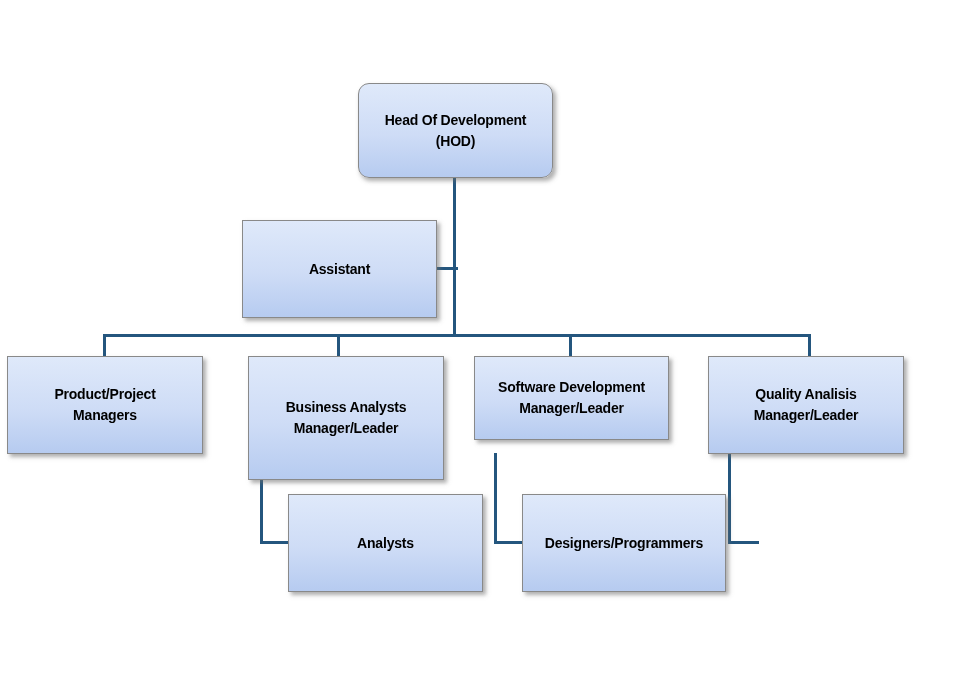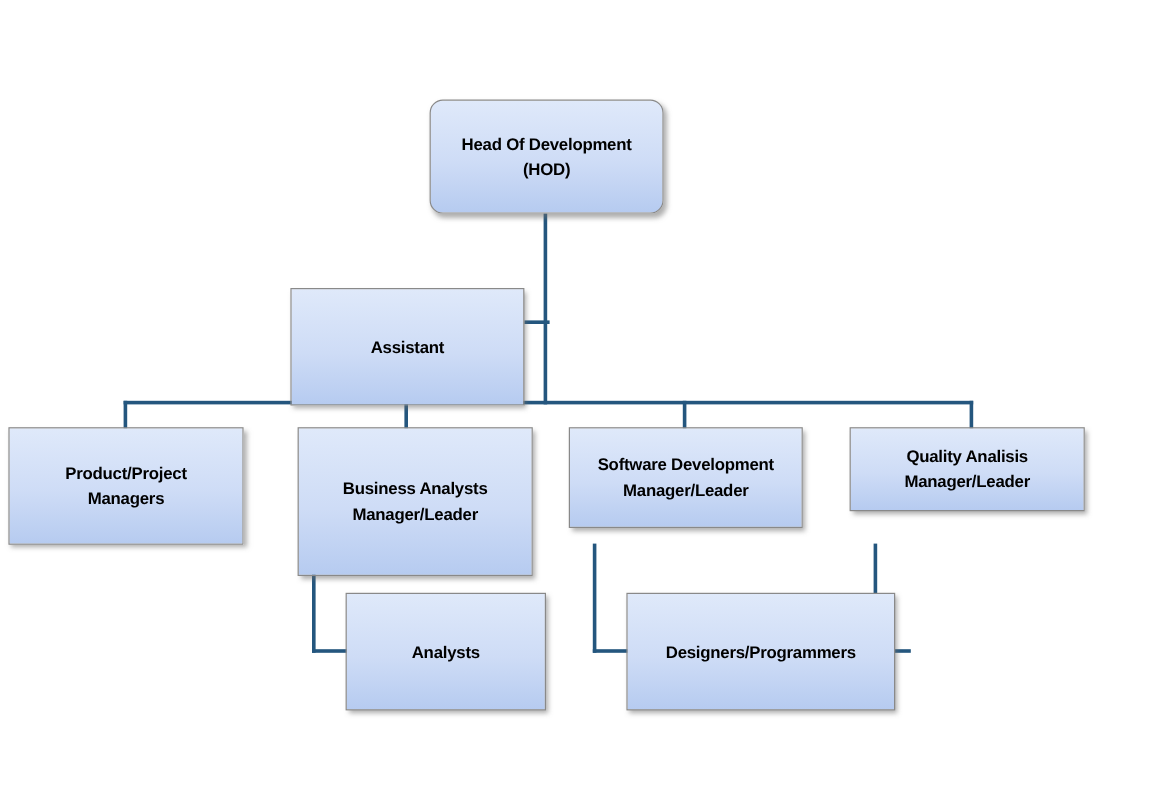--- a/index.html
+++ b/index.html
@@ -38,27 +38,27 @@
   .node .label {
     white-space: pre-line;
     padding: 2px 6px;
   }
   .connector {
     position: absolute;
     background: var(--line-color);
   }
   
   #node-hod       { left: 358px; top:  83px; width: 195px; height: 95px; border-radius: 11px; }
-  #node-assistant { left: 242px; top: 220px; width: 195px; height: 98px; margin-top: 20px; }
+  #node-assistant { left: 242px; top: 220px; width: 195px; height: 98px; }
   #node-product   { left:   7px; top: 356px; width: 196px; height: 98px; align-items: center; }
   #node-business  { left: 248px; top: 356px; width: 196px; height: 124px; }
   #node-software  { left: 474px; top: 356px; width: 195px; height: 84px; }
-  #node-quality   { left: 708px; top: 356px; width: 196px; height: 70px; }
-  #node-analysts  { left: 288px; top: 494px; width: 167px; height: 98px; }
-  #node-designers { left: 522px; top: 494px; width: 224px; height: 98px; }
+  #node-quality   { left: 708px; top: 356px; width: 196px; height: 98px; }
+  #node-analysts  { left: 288px; top: 494px; width: 195px; height: 98px; }
+  #node-designers { left: 522px; top: 494px; width: 204px; height: 98px; }
   #node-testers   { left: 758px; top: 494px; width: 194px; height: 98px; }
   
   #conn-hod-trunk      { left: 453px; top: 178px; width:   3px; height: 159px; }
   #conn-assistant-stub { left: 437px; top: 267px; width:  21px; height:   3px; }
   #conn-bus            { left: 103px; top: 334px; width: 708px; height:   3px; }
   #conn-drop-product   { left: 103px; top: 334px; width:   3px; height:  23px; }
   #conn-drop-business  { left: 337px; top: 334px; width:   3px; height:  23px; }
   #conn-drop-software  { left: 569px; top: 334px; width:   3px; height:  23px; }
   #conn-drop-quality   { left: 808px; top: 334px; width:   3px; height:  23px; }
   #conn-business-v     { left: 260px; top: 453px; width:   3px; height:  91px; }

